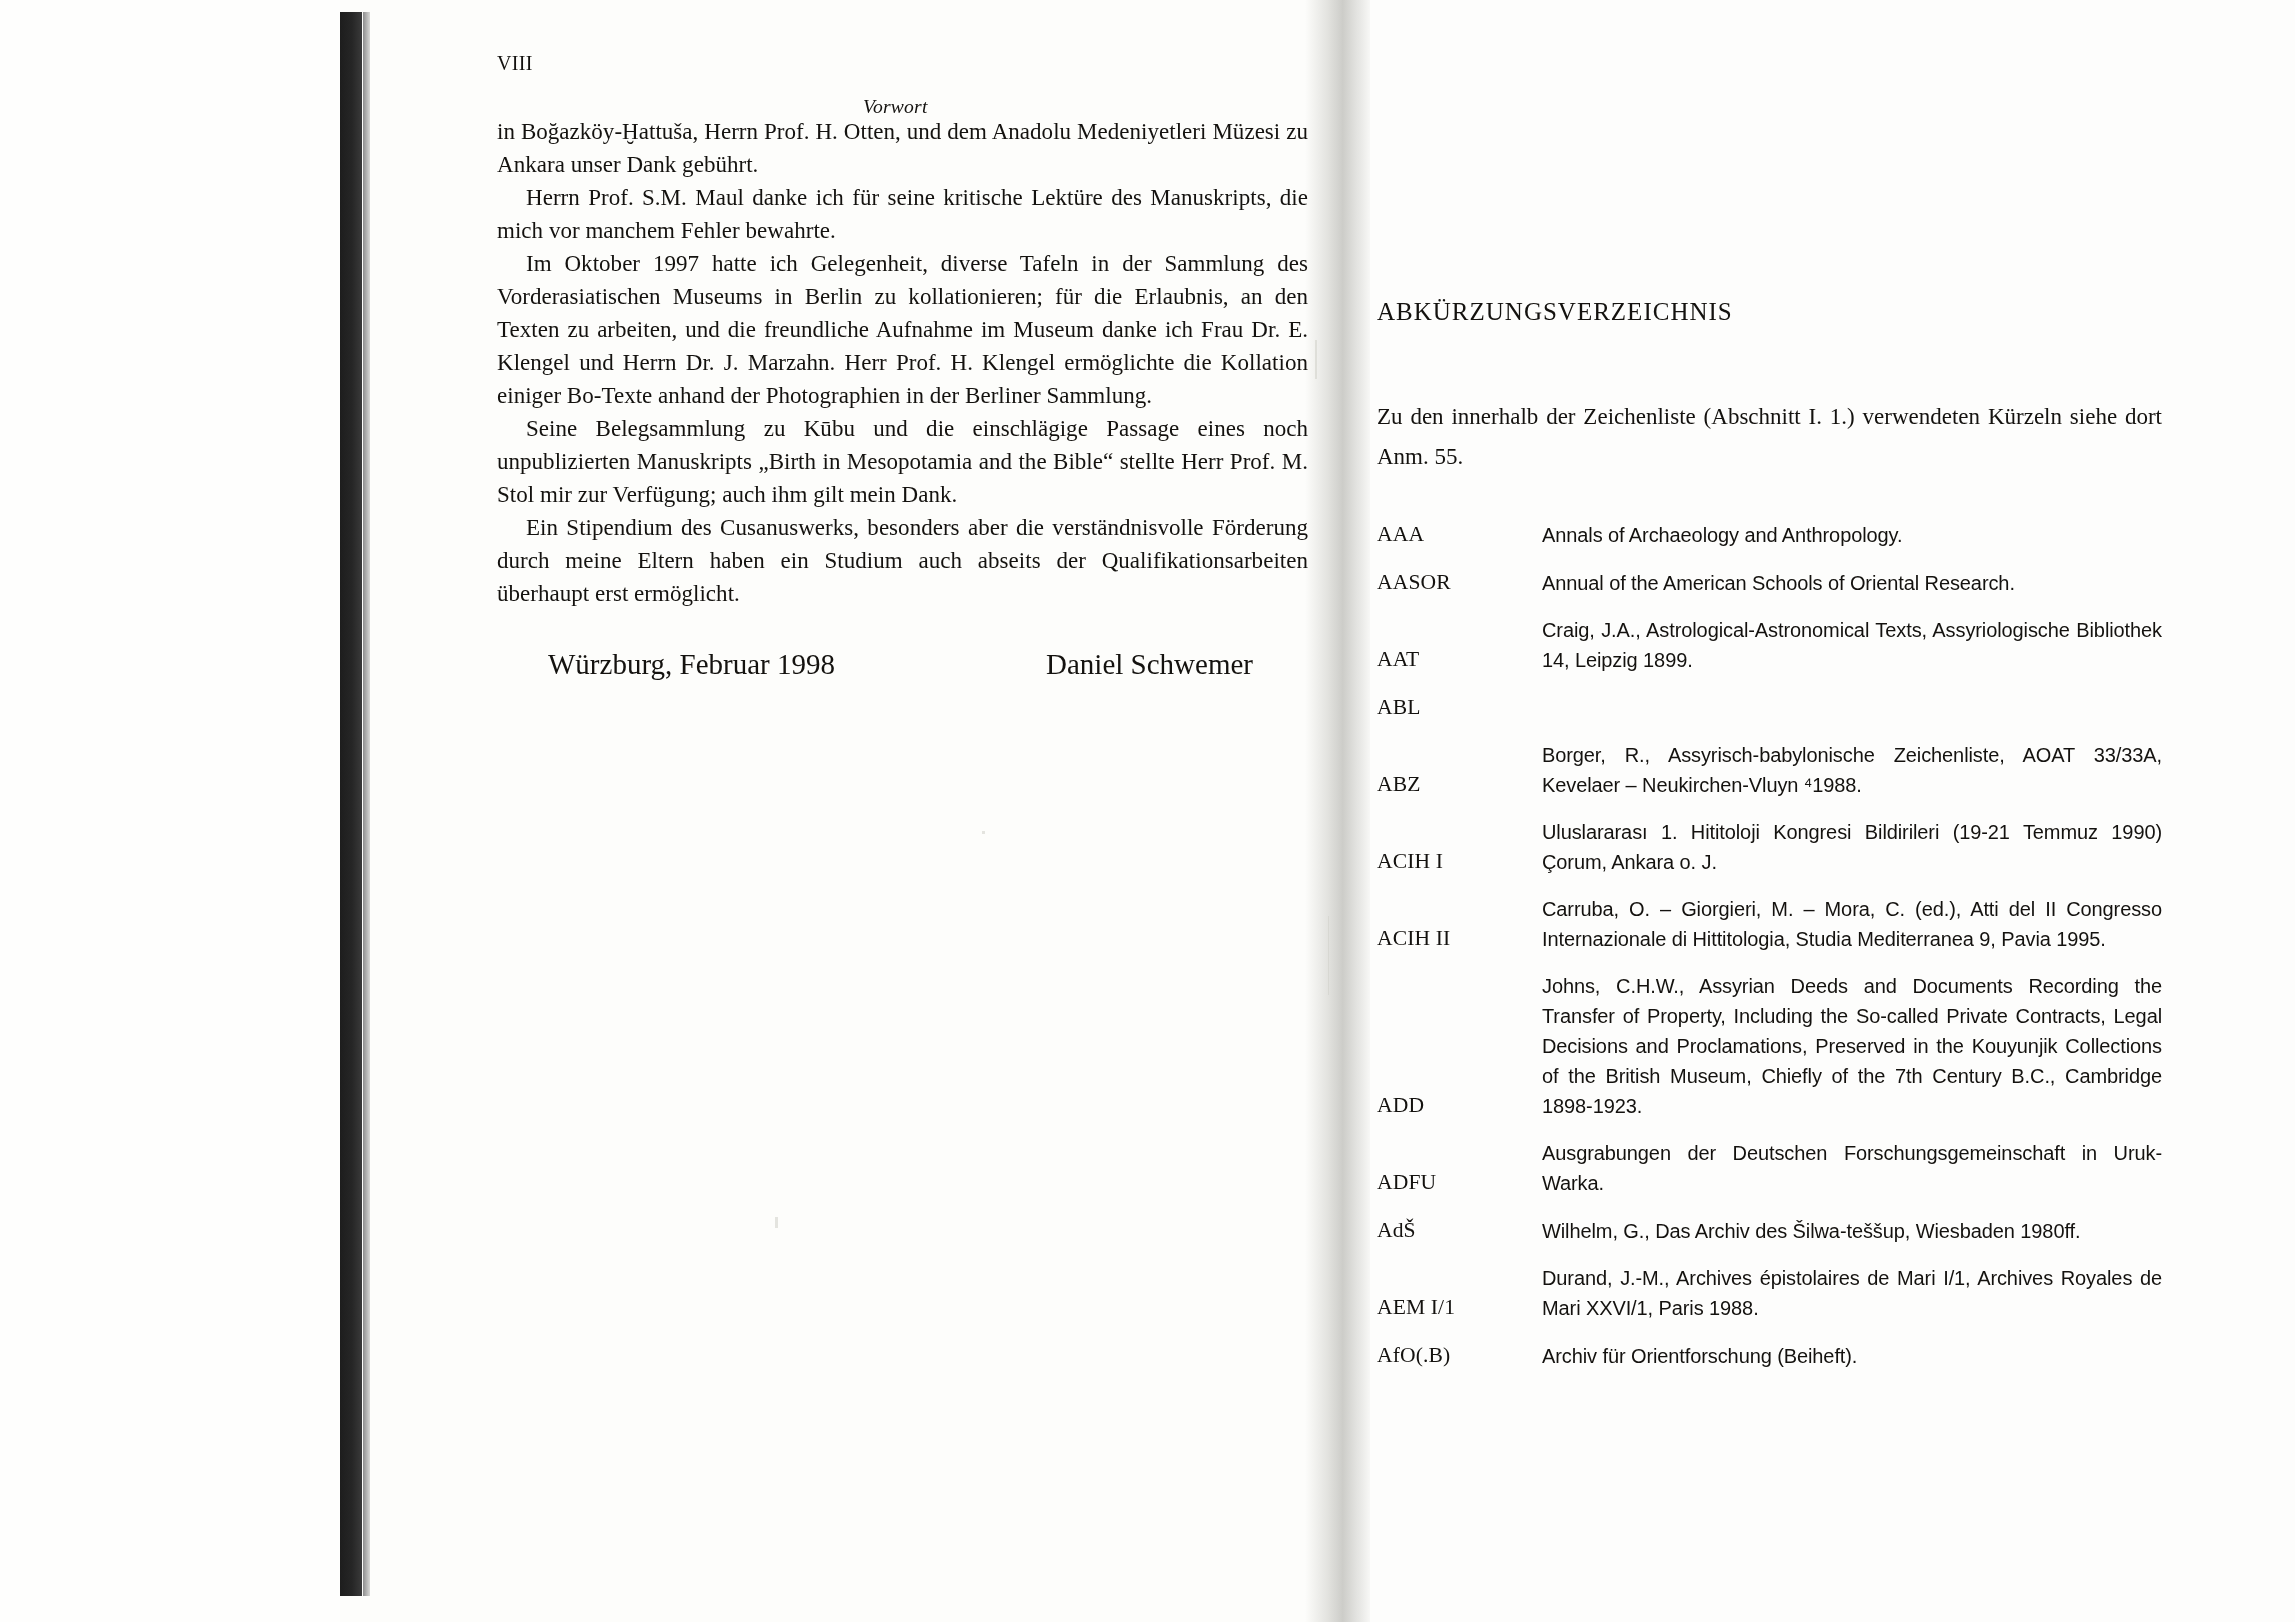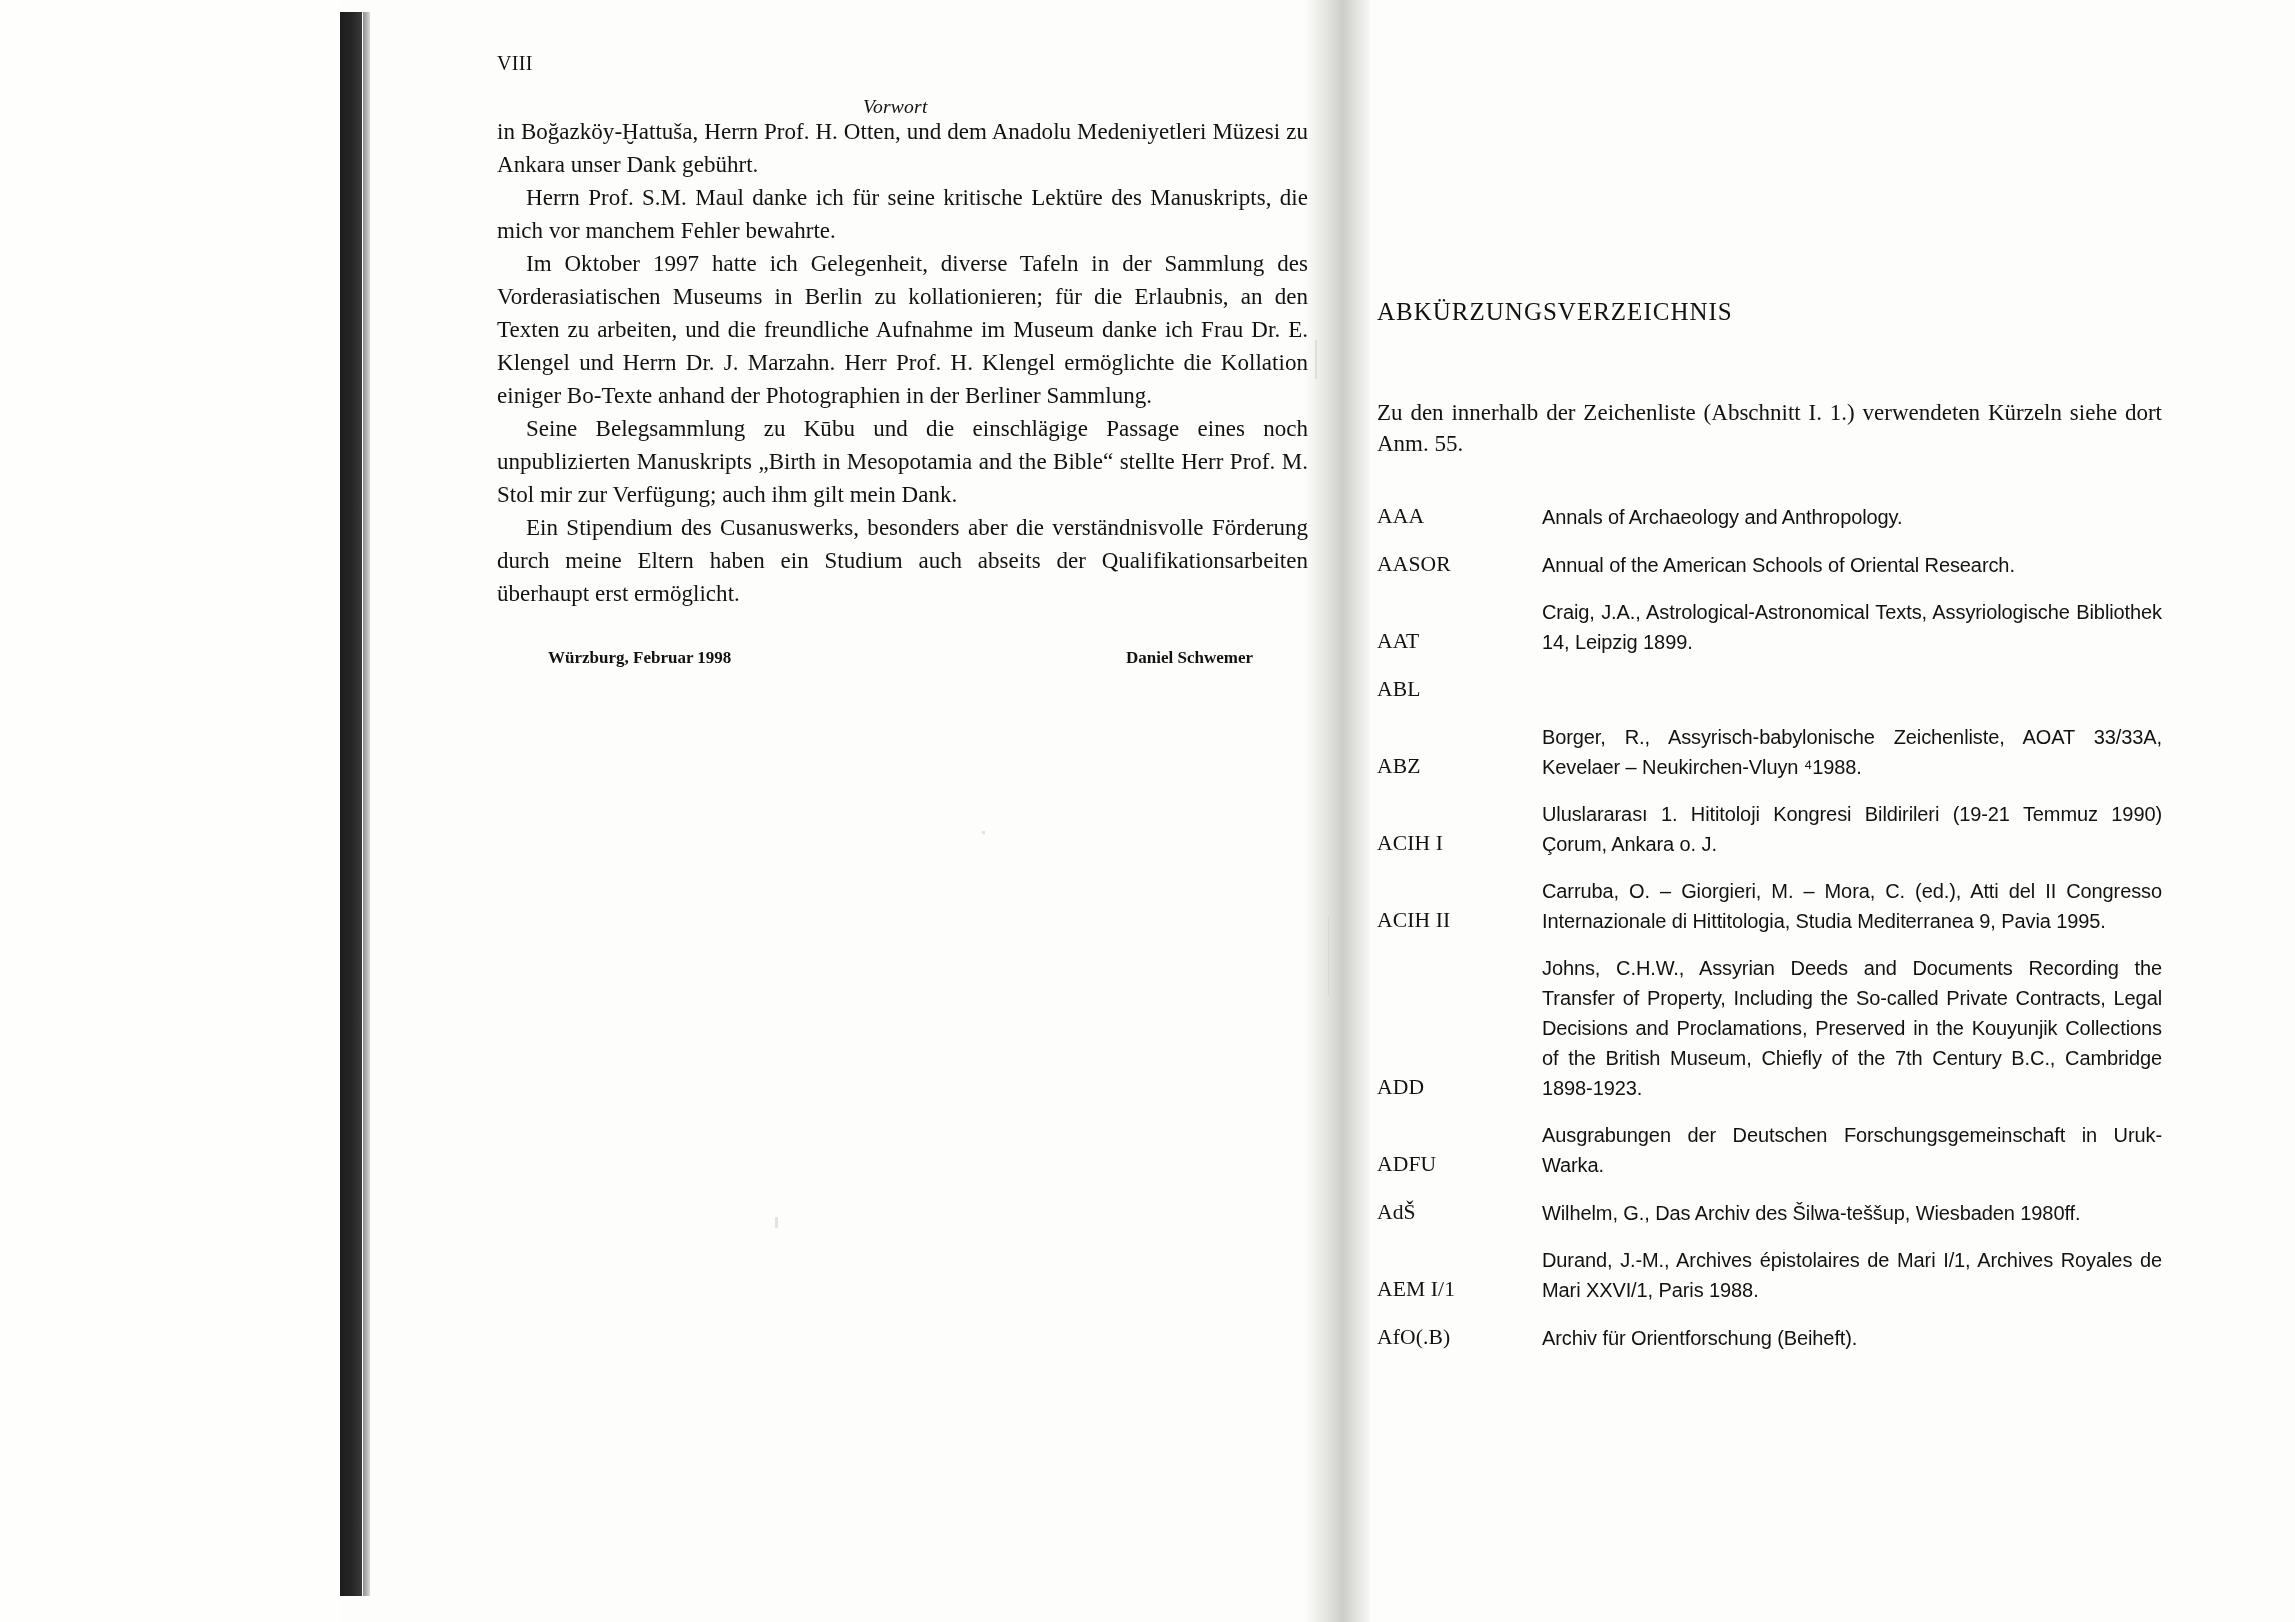--- a/index.html
+++ b/index.html
@@ -98,43 +98,42 @@
   .body-text p.indent {
     text-indent: 29px;
   }
   .body-text p.first {
     text-indent: 0;
   }
   .sign-row {
     margin-top: 38px;
     display: flex;
     justify-content: space-between;
-    font-size: 17px;
+    font-size: 29px;
     padding-left: 51px;
     padding-right: 55px;
-    font-weight: bold;
   }
 
   
   .right-page {
     position: absolute;
     left: 1377px;
     top: 298px;
     width: 785px;
   }
   .abbr-title {
     text-align: left;
     font-size: 25px;
     letter-spacing: 1px;
     margin-bottom: 71px;
     font-family: "Liberation Serif", serif;
   }
   .abbr-note {
     font-size: 23px;
-    line-height: 31px;
+    line-height: 40px;
     text-align: justify;
     margin-bottom: 42px;
     font-family: "Liberation Serif", serif;
   }
   .abbr-list {
     display: block;
   }
   .abbr-row {
     display: flex;
     margin-bottom: 17px;

